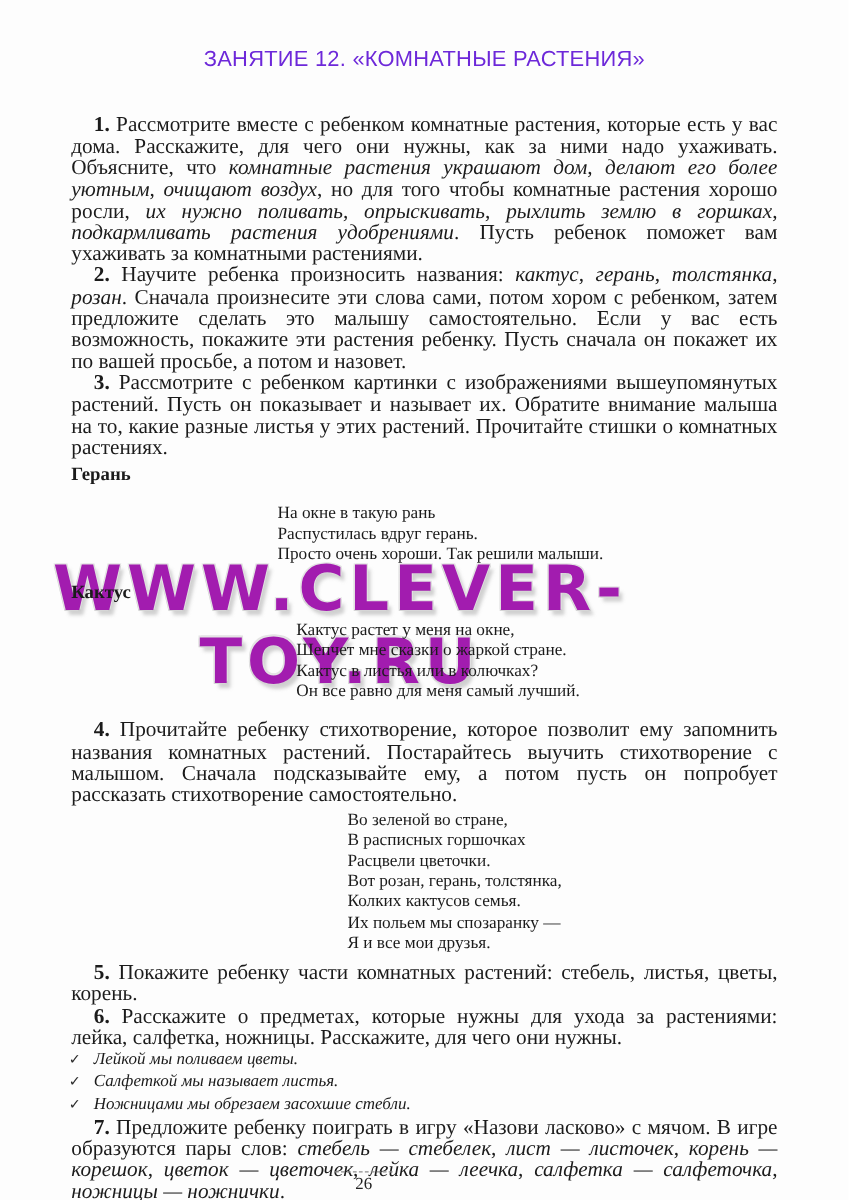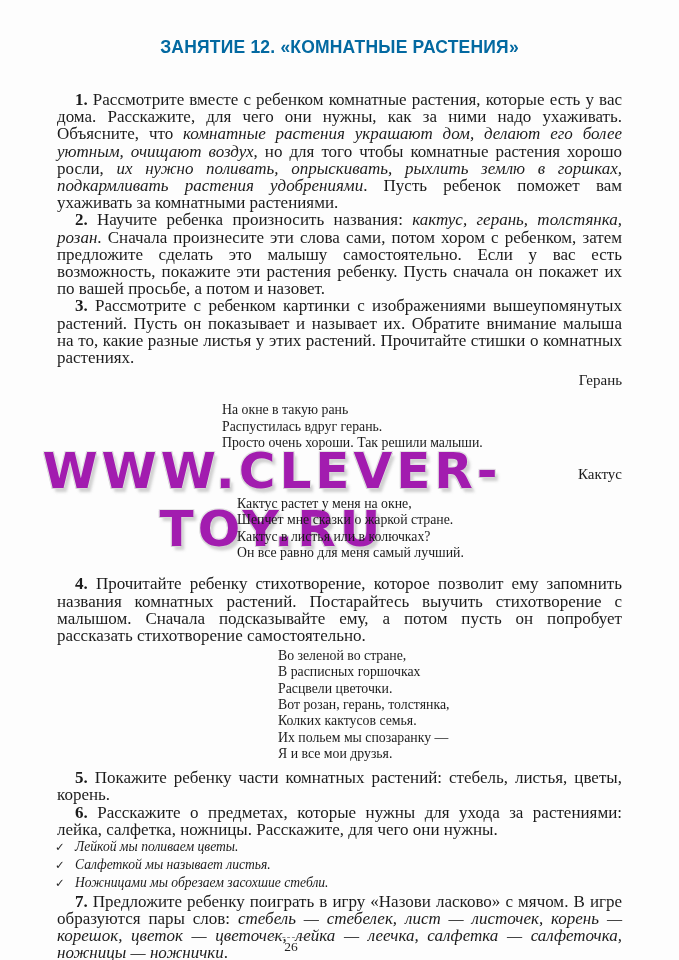--- a/index.html
+++ b/index.html
@@ -9,40 +9,40 @@
     background:#fdfdfd;
     overflow:hidden;
     font-family:"Liberation Serif", serif;
     color:#1b1b1b;
   }
   .content{position:relative;z-index:1;padding:0 57px;}
   h1.doc-title{
     margin:37px 0 0 0;
     text-align:center;
     font-family:"Liberation Sans", sans-serif;
-    font-weight:bold;
+    font-weight:normal;
     font-size:17.5px;
     letter-spacing:0.2px;
-    color:#0369a1;
+    color:#6d28d9;
   }
   p.para{
     margin:0;
     font-size:17px;
     line-height:17.2px;
     text-align:justify;
     text-indent:18px;
   }
   p.para.first{margin-top:33px;}
   .it{font-style:italic;}
   .bd{font-weight:bold;}
   h2.poem-title{
     margin:6px 0 13px 0;
-    text-align:right;
+    text-align:left;
     font-size:15px;
-    font-weight:normal;
+    font-weight:bold;
   }
   h2.poem-title.second{margin-top:15px;}
   .poem{font-size:13.8px;line-height:16.3px;}
   .poem-line{white-space:nowrap;}
   .poem.poem-geran{padding-left:165px;margin-bottom:2px;}
   .poem.poem-kaktus{padding-left:180px;margin-bottom:6px;}
   .poem.poem-group{padding-left:221px;margin:4px 0 6px 0;}
   .para.p4{margin-top:14px;}
   .para.p5{margin-top:7px;}
   .checklist{margin:0 0 0 -2px;}

